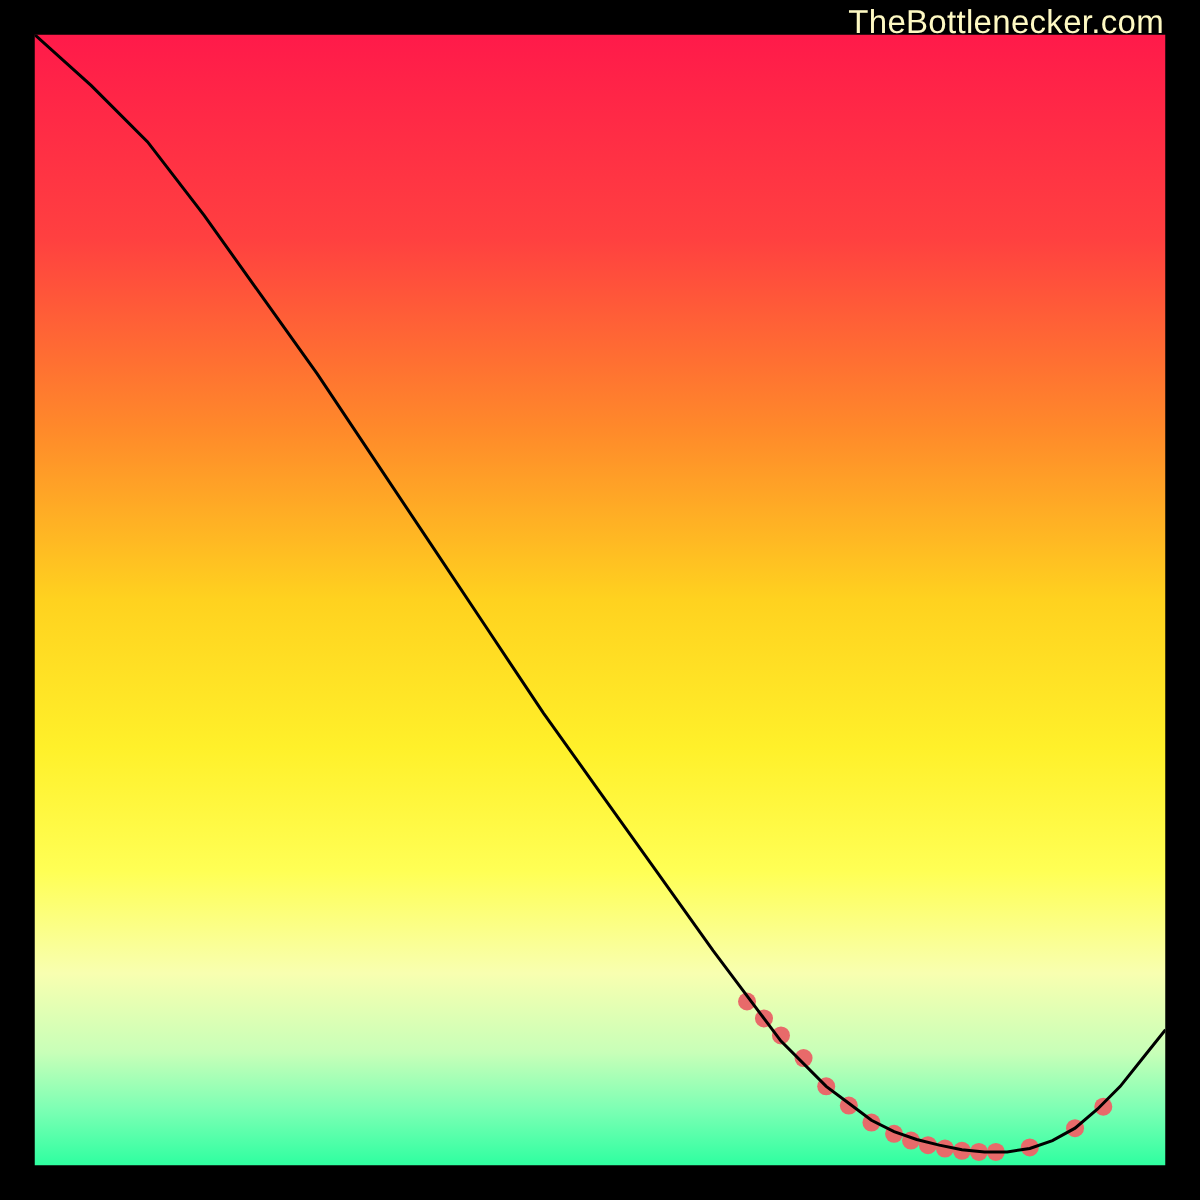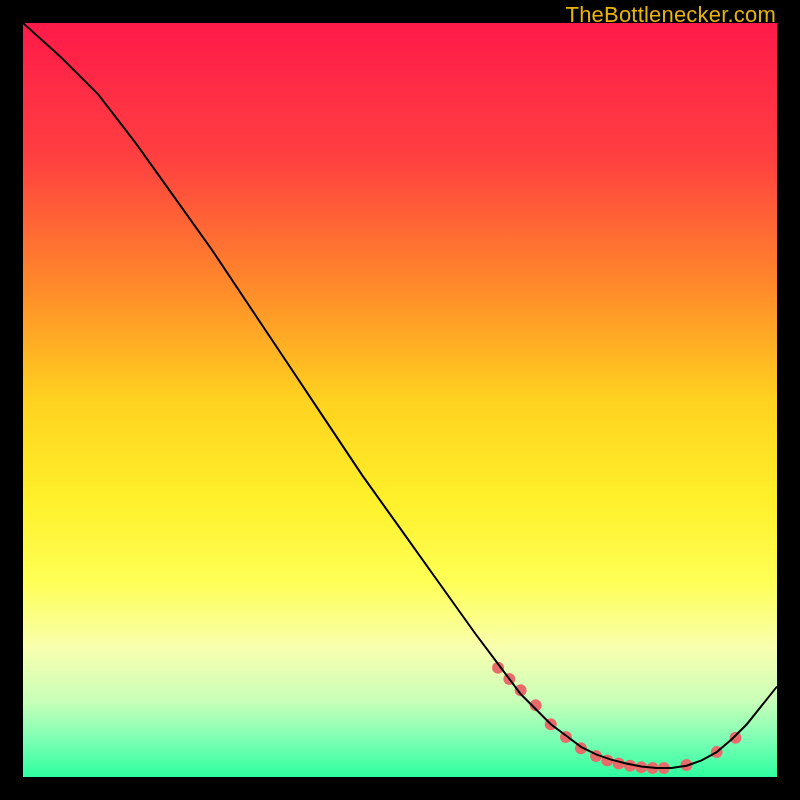--- a/index.html
+++ b/index.html
@@ -26,21 +26,21 @@
   }
   .plot svg {
     display: block;
     width: 754px;
     height: 754px;
   }
   .watermark {
     position: absolute;
     top: 2px;
     right: 24px;
-    color: #eab308;
+    color: #fef9c3;
     font-size: 22px;
     font-weight: 500;
     letter-spacing: 0.2px;
     user-select: none;
   }
 </style>
 </head>
 <body>
 
 <div class="stage">

